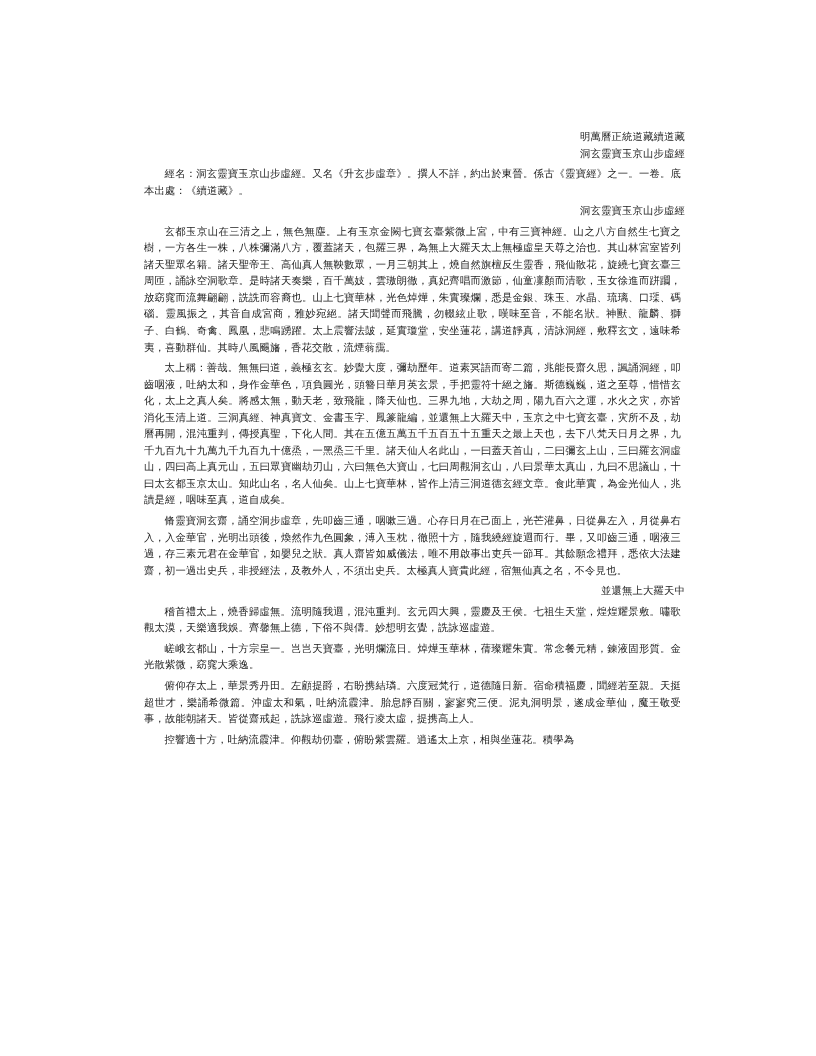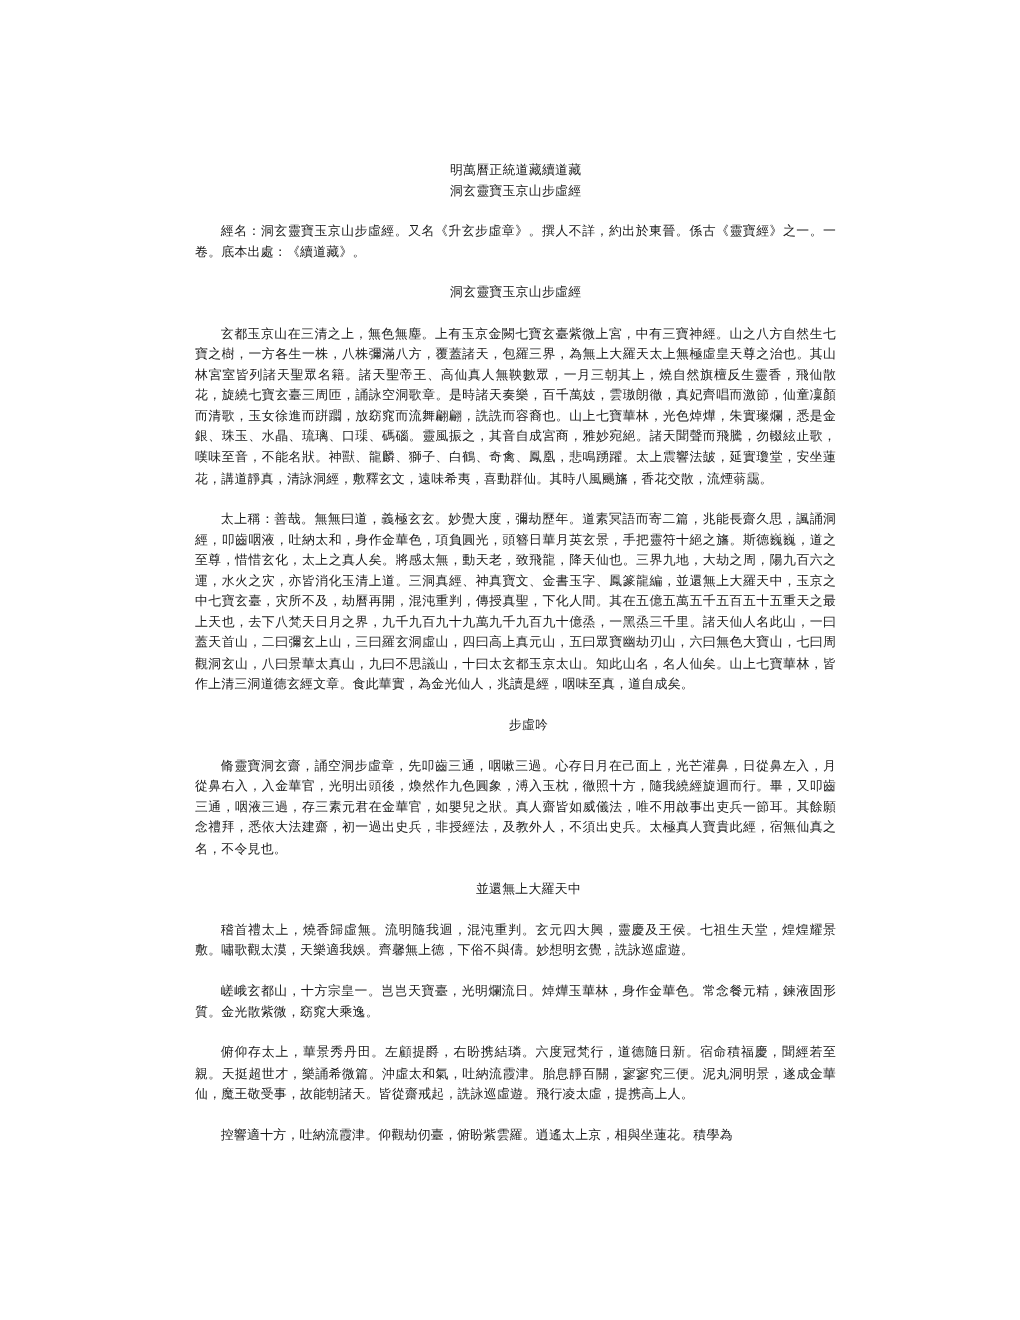--- a/index.html
+++ b/index.html
@@ -27,27 +27,27 @@
     width: 545px;
   }
   .line {
     font-size: 10.3px;
     line-height: 16.55px;
     text-align: justify;
     text-justify: inter-character;
     letter-spacing: 0.02em;
     white-space: normal;
     word-break: break-all;
-    margin: 16px;
+    margin: 4px;
   }
   
   .head {
     font-size: 10.3px;
     line-height: 16.55px;
-    text-align: center;
+    text-align: right;
     letter-spacing: 0.02em;
     margin: 0;
   }
   .indent {
     text-indent: 2em;
   }
 </style>
 </head>
 <body>
 
@@ -57,25 +57,24 @@
     <div class="head">明萬曆正統道藏續道藏</div>
     <div class="head">洞玄靈寶玉京山步虛經</div>
 
     <p class="line indent">經名：洞玄靈寶玉京山步虛經。又名《升玄步虛章》。撰人不詳，約出於東晉。係古《靈寶經》之一。一卷。底本出處：《續道藏》。</p>
 
     <div class="head">洞玄靈寶玉京山步虛經</div>
 
     <p class="line indent">玄都玉京山在三清之上，無色無塵。上有玉京金闕七寶玄臺紫微上宮，中有三寶神經。山之八方自然生七寶之樹，一方各生一株，八株彌滿八方，覆蓋諸天，包羅三界，為無上大羅天太上無極虛皇天尊之治也。其山林宮室皆列諸天聖眾名籍。諸天聖帝王、高仙真人無鞅數眾，一月三朝其上，燒自然旗檀反生靈香，飛仙散花，旋繞七寶玄臺三周匝，誦詠空洞歌章。是時諸天奏樂，百千萬妓，雲璈朗徹，真妃齊唱而激節，仙童凜顏而清歌，玉女徐進而跰躢，放窈窕而流舞翩翩，詵詵而容裔也。山上七寶華林，光色焯燁，朱實璨爛，悉是金銀、珠玉、水晶、琉璃、口璖、碼碯。靈風振之，其音自成宮商，雅妙宛絕。諸天聞聲而飛騰，勿輟絃止歌，嘆味至音，不能名狀。神獸、龍麟、獅子、白鶴、奇禽、鳳凰，悲鳴踴躍。太上震響法皷，延實瓊堂，安坐蓮花，講道靜真，清詠洞經，敷釋玄文，遠味希夷，喜動群仙。其時八風颺旛，香花交散，流煙蓊靄。</p>
     <p class="line indent">太上稱：善哉。無無曰道，義極玄玄。妙覺大度，彌劫歷年。道素冥語而寄二篇，兆能長齋久思，諷誦洞經，叩齒咽液，吐納太和，身作金華色，項負圓光，頭簪日華月英玄景，手把靈符十絕之旛。斯德巍巍，道之至尊，惜惜玄化，太上之真人矣。將感太無，動天老，致飛龍，降天仙也。三界九地，大劫之周，陽九百六之運，水火之灾，亦皆消化玉清上道。三洞真經、神真寶文、金書玉字、鳳篆龍編，並還無上大羅天中，玉京之中七寶玄臺，灾所不及，劫曆再開，混沌重判，傳授真聖，下化人間。其在五億五萬五千五百五十五重天之最上天也，去下八梵天日月之界，九千九百九十九萬九千九百九十億烝，一黑烝三千里。諸天仙人名此山，一曰蓋天首山，二曰彌玄上山，三曰羅玄洞虛山，四曰高上真元山，五曰眾寶幽劫刃山，六曰無色大寶山，七曰周觀洞玄山，八曰景華太真山，九曰不思議山，十曰太玄都玉京太山。知此山名，名人仙矣。山上七寶華林，皆作上清三洞道德玄經文章。食此華實，為金光仙人，兆讀是經，咽味至真，道自成矣。</p>
 
-    <div class="head indent">步虛吟</div>
 
     <p class="line indent">脩靈寶洞玄齋，誦空洞步虛章，先叩齒三通，咽嗽三過。心存日月在己面上，光芒灌鼻，日從鼻左入，月從鼻右入，入金華官，光明出頭後，煥然作九色圓象，溥入玉枕，徹照十方，隨我繞經旋迴而行。畢，又叩齒三通，咽液三過，存三素元君在金華官，如嬰兒之狀。真人齋皆如威儀法，唯不用啟事出吏兵一節耳。其餘願念禮拜，悉依大法建齋，初一過出史兵，非授經法，及教外人，不須出史兵。太極真人寶貴此經，宿無仙真之名，不令見也。</p>
 
     <div class="head indent">並還無上大羅天中</div>
 
     <p class="line indent">稽首禮太上，燒香歸虛無。流明隨我迴，混沌重判。玄元四大興，靈慶及王侯。七祖生天堂，煌煌耀景敷。嘯歌觀太漠，天樂適我娛。齊馨無上德，下俗不與儔。妙想明玄覺，詵詠巡虛遊。</p>
-    <p class="line indent">嵯峨玄都山，十方宗皇一。岂岂天寶臺，光明爛流日。焯燁玉華林，身作金華色。常念餐元精，鍊液固形質。金光散紫微，窈窕大乘逸。</p>
+    <p class="line indent">嵯峨玄都山，十方宗皇一。岂岂天寶臺，光明爛流日。焯燁玉華林，蒨璨耀朱實。常念餐元精，鍊液固形質。金光散紫微，窈窕大乘逸。</p>
     <p class="line indent">俯仰存太上，華景秀丹田。左顧提爵，右盼携結璘。六度冠梵行，道德隨日新。宿命積福慶，聞經若至親。天挺超世才，樂誦希微篇。沖虛太和氣，吐納流霞津。胎息靜百關，寥寥究三便。泥丸洞明景，遂成金華仙，魔王敬受事，故能朝諸天。皆從齋戒起，詵詠巡虛遊。飛行凌太虛，提携高上人。</p>
     <p class="line indent">控響適十方，吐納流霞津。仰觀劫仞臺，俯盼紫雲羅。逍遙太上京，相與坐蓮花。積學為</p>
 
   </div>
 </div>
 
 </body></html>

